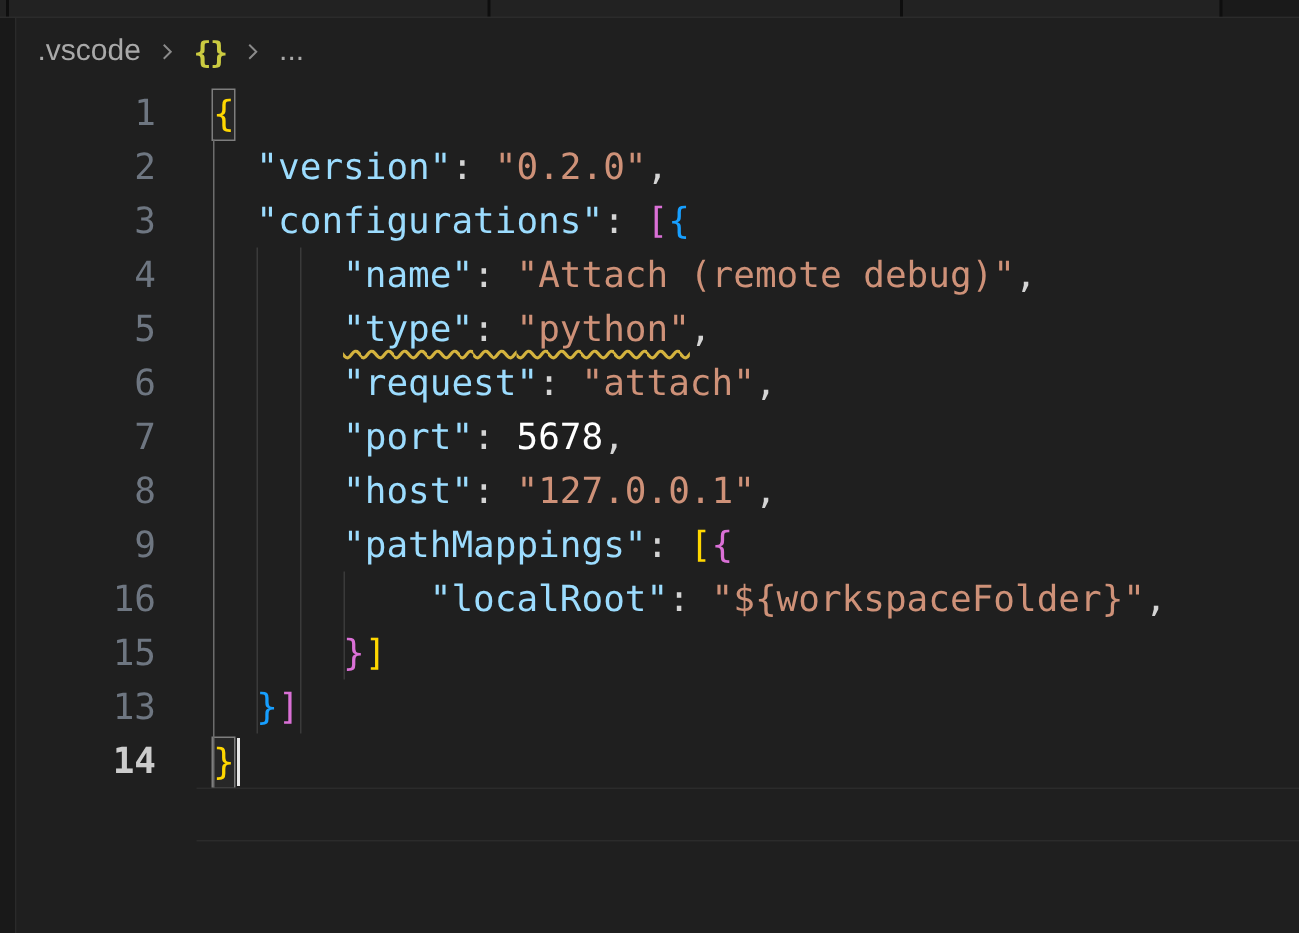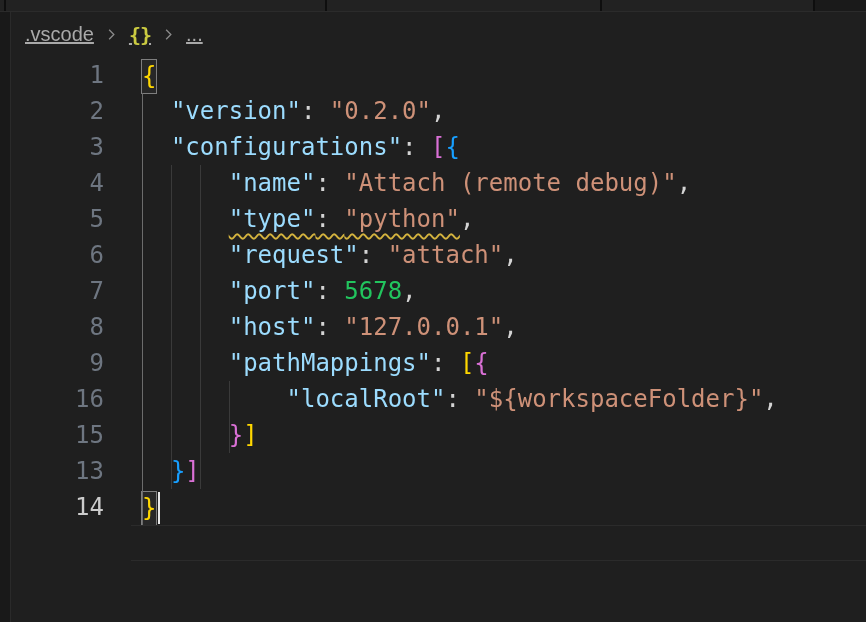--- a/index.html
+++ b/index.html
@@ -11,43 +11,43 @@
             border-bottom:1px solid #2B2B2B;box-sizing:content-box;}
   .tabstrip .tail{position:absolute;left:813px;top:0;width:53px;height:11px;background:#1A1A1A;}
   .tabdiv{position:absolute;top:0;width:2px;height:11px;background:#0E0E0E;}
 
   
   .leftrail{position:absolute;left:0;top:12px;width:10px;height:610px;background:#191919;
             border-right:1px solid #2A2A2A;}
 
   
   .breadcrumb{position:absolute;left:11px;top:12px;right:0;height:45px;display:flex;
-              align-items:center;padding-left:14px;gap:9px;font-size:20px;color:#A9A9A9;text-decoration:underline;}
+              align-items:center;padding-left:14px;gap:9px;font-size:20px;color:#A9A9A9;}
   .breadcrumb .sep{display:flex;align-items:center;margin:0 1px;}
   .json-icon{font-family:"DejaVu Sans Mono","Liberation Mono",monospace;font-weight:700;
              color:#CBCB41;font-size:20px;letter-spacing:-1px;}
   .crumb{cursor:default;}
 
   
   .editor{position:absolute;left:11px;top:57px;right:0;bottom:0;
           font-family:"DejaVu Sans Mono","Liberation Mono",monospace;font-size:24px;}
   .guide{position:absolute;width:1px;background:#3A3A3A;}
   .guide.active{background:#6C6C6C;}
   .cur-line{position:absolute;left:120px;right:0;height:36px;box-sizing:border-box;
             border-top:1px solid #2B2B2B;border-bottom:1px solid #2B2B2B;}
   .row{display:flex;height:36px;}
   .ln{width:120px;box-sizing:border-box;padding-right:27px;text-align:right;color:#6E7681;
       line-height:36px;font-size:24px;flex:none;}
-  .row.active .ln{color:#CCCCCC;}
+  .row.active .ln{color:#CCCCCC;font-weight:bold;}
   pre.code{margin:0;padding:0 0 0 11px;line-height:36px;font-size:24px;white-space:pre;
            font-family:inherit;color:#D4D4D4;}
   .tk-ws{color:#D4D4D4;}
   .tk-key{color:#9CDCFE;}
   .tk-str{color:#CE9178;}
-  .tk-num{color:#22c55e;}
+  .tk-num{color:#ffffff;}
   .tk-punc{color:#D4D4D4;}
   .tk-b1{color:#FFD700;}
   .tk-b2{color:#DA70D6;}
   .tk-b3{color:#179FFF;}
   .squiggle{text-decoration-line:underline;text-decoration-style:wavy;
             text-decoration-color:#D4B33E;text-decoration-thickness:2px;
             text-underline-offset:6px;text-decoration-skip-ink:none;}
   .match-box{display:inline-block;height:33px;line-height:33px;vertical-align:bottom;
              outline:1px solid #7E7E7E;background:rgba(255,255,255,0.04);}
   .cursor{display:inline-block;width:2px;height:32px;background:#E8E8E8;

